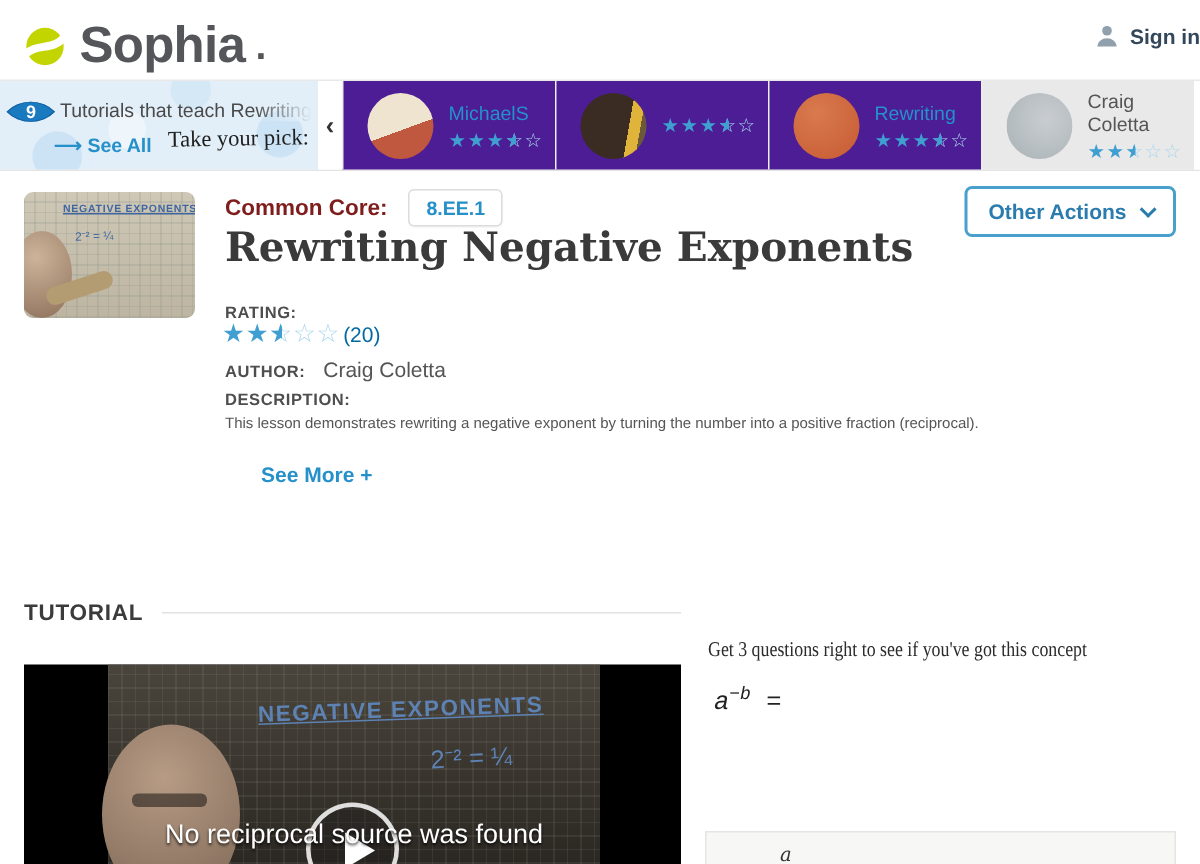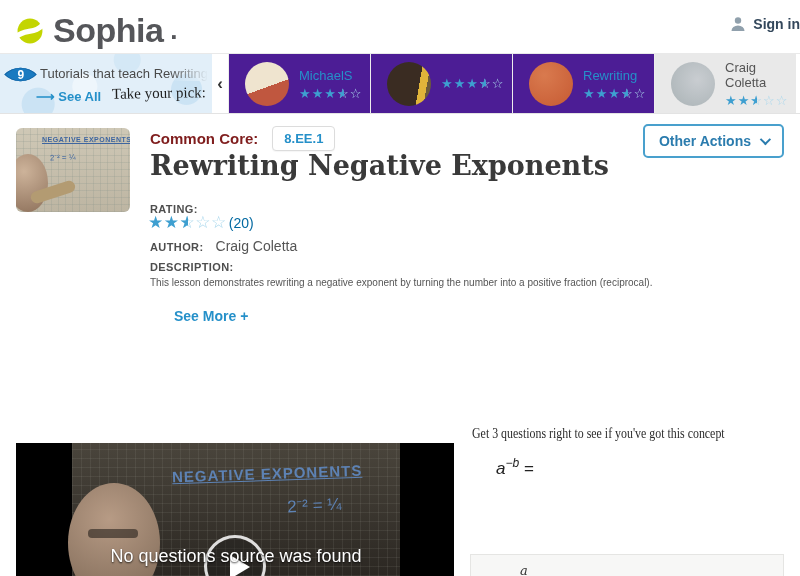--- a/index.html
+++ b/index.html
@@ -126,21 +126,21 @@
     color:#fff; font-size:18px; z-index:3; text-shadow:0 1px 2px rgba(0,0,0,.8); }
   .vplay { position:absolute; left:188px; top:92px; width:62px; height:62px; border-radius:50%;
     border:3px solid rgba(255,255,255,.85); background:rgba(30,30,30,.35); z-index:2; }
   .vplay .tri { position:absolute; left:23px; top:17px; width:0; height:0;
     border-left:20px solid #fff; border-top:12px solid transparent; border-bottom:12px solid transparent; }
   .q-circle { width:22px; height:22px; border-radius:50%; background:#f4f4f4; border:1px solid #d9d9d9;
     color:#555; font-size:13px; display:flex; align-items:center; justify-content:center;
     flex:0 0 auto; cursor:pointer; }
   .q-instr { position:absolute; left:472px; top:426px; width:330px; font-family:cursive;
     font-size:14px; color:#2b2b2b; white-space:nowrap; transform:scaleX(.85); transform-origin:left; }
-  .q-formula { position:absolute; left:496px; top:456px; font-family:Liberation Sans, sans-serif;
+  .q-formula { position:absolute; left:476px; top:456px; font-family:Liberation Mono, monospace;
     font-size:17px; color:#222; }
   .q-formula i { font-style:italic; }
   .q-formula sup { font-size:12px; }
   .q-opt { position:absolute; left:470px; width:314px; background:#f7f7f6; border:1px solid #e5e5e3; }
   .q-opt1 { top:502px; height:50px; display:flex; align-items:center; }
   .q-opt2 { top:554px; height:60px; }
   .radio { width:17px; height:17px; border-radius:50%; border:2px solid #85bdd8; background:#fff;
     margin-left:14px; flex:0 0 auto; cursor:pointer; }
   .opt-label { margin-left:17px; font-family:"DejaVu Serif", serif; font-style:italic;
     font-size:16px; color:#333; }
@@ -255,29 +255,33 @@
   <div class="author-row">
     <span class="mini-label">AUTHOR:</span>
     <span class="author-name">Craig Coletta</span>
   </div>
 
   <div class="mini-label desc-label">DESCRIPTION:</div>
   <div class="desc-text">This lesson demonstrates rewriting a negative exponent by turning the number into a positive fraction (reciprocal).</div>
 
   <div class="see-more">See More +</div>
 
+  <div class="sec-head" style="left:16px; top:400px; width:438px;">
+    <span class="txt">TUTORIAL</span>
+    <span class="rule"></span>
+  </div>
 
   <div class="player">
     <div class="vframe">
       <div class="vboard-title">NEGATIVE EXPONENTS</div>
       <div class="vboard-eq">2⁻² = ¼</div>
       <div class="vface"></div>
       <div class="vglasses"></div>
     </div>
-    <div class="vcaption">No questions source was found</div>
+    <div class="vcaption">No reciprocal source was found</div>
     <div class="vplay">
       <span class="tri"></span>
     </div>
   </div>
 
 
   <div class="q-instr">Get 3 questions right to see if you've got this concept</div>
 
   <div class="q-formula">
     <i>a</i><sup><i>−b</i></sup>

